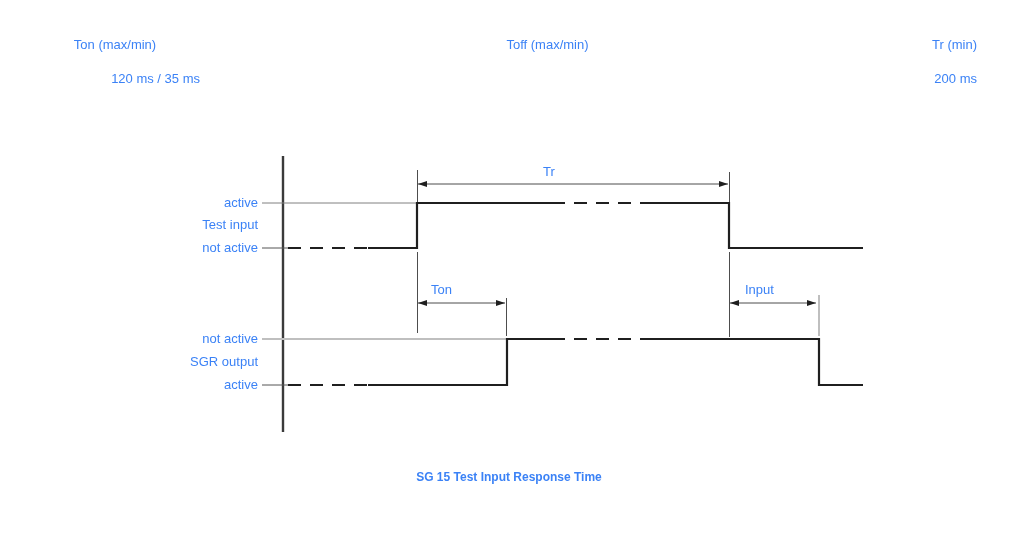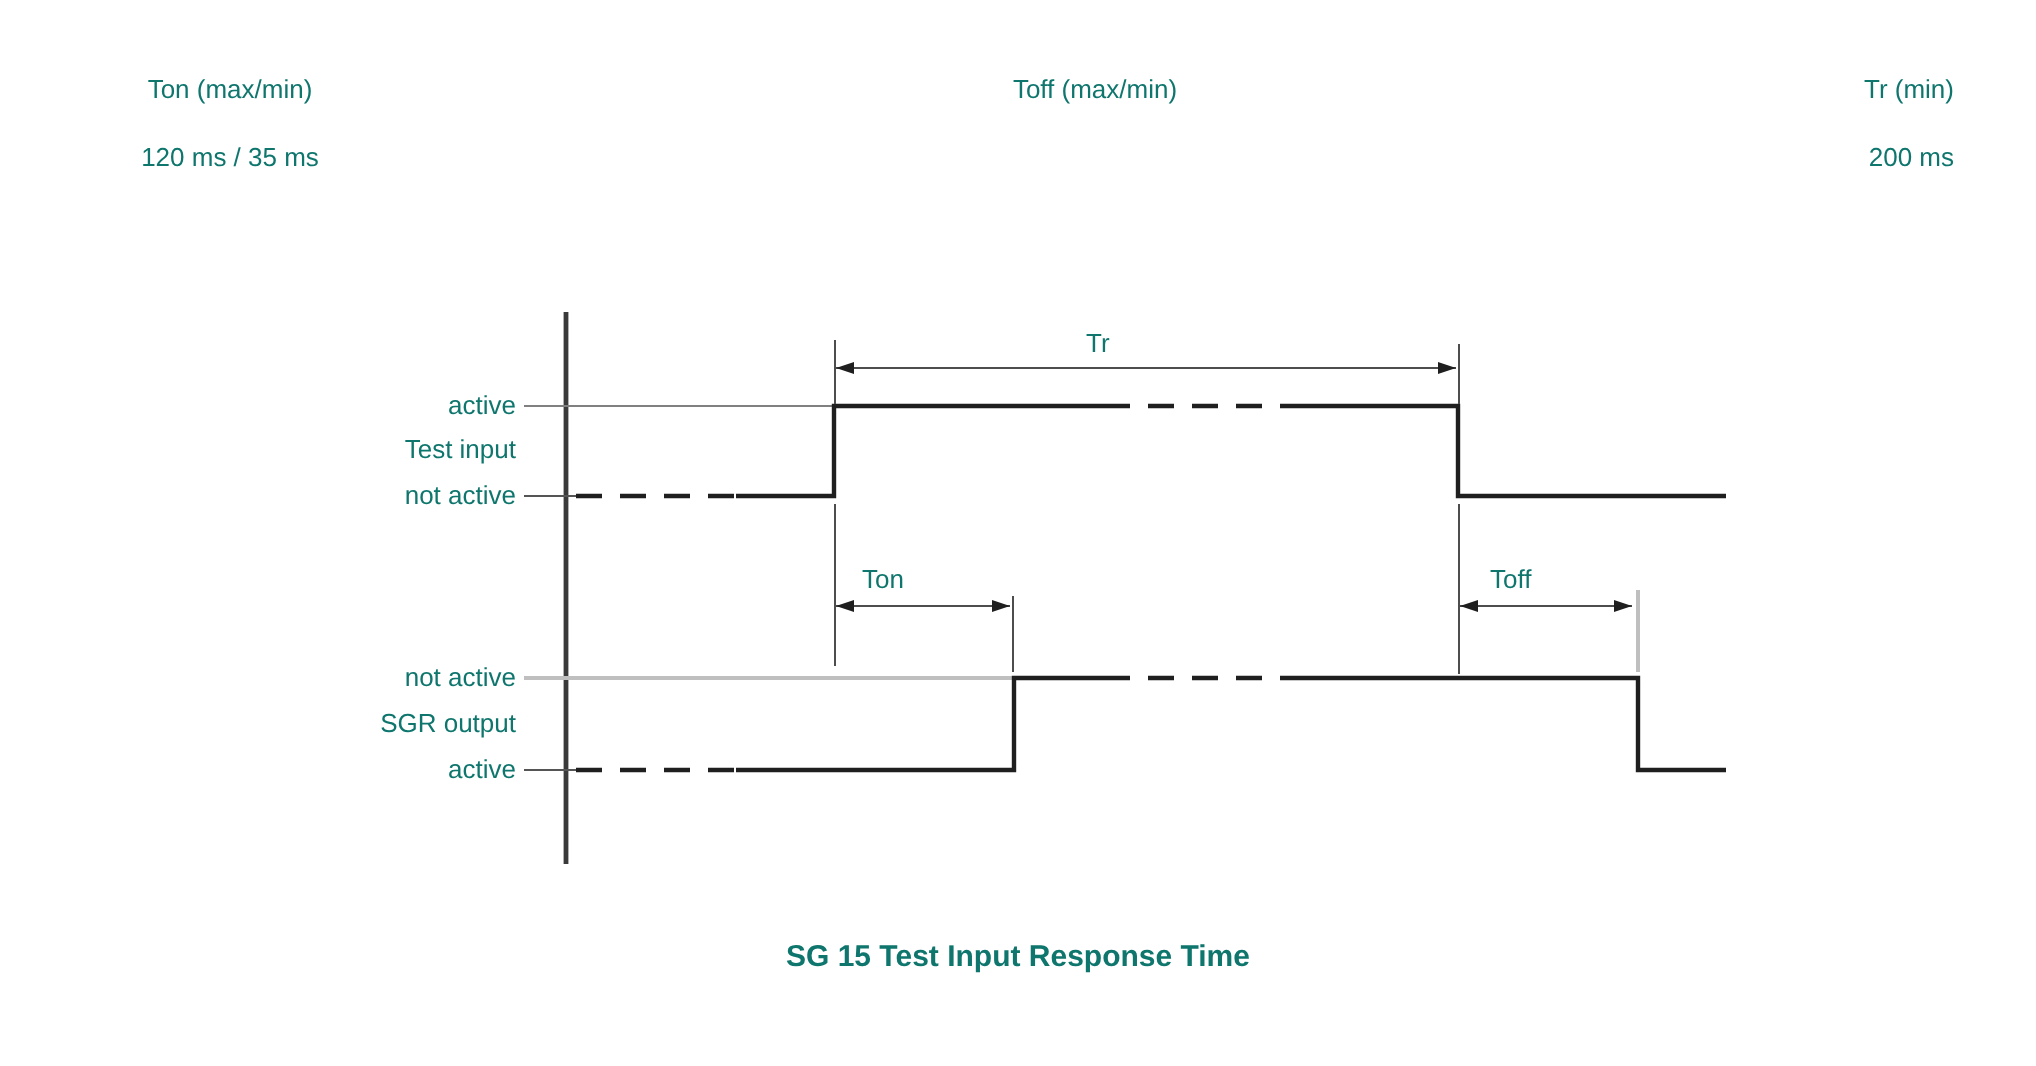--- a/index.html
+++ b/index.html
@@ -1,35 +1,35 @@
 <!DOCTYPE html>
 <html><head>
 <meta charset="utf-8">
 <style>
   html,body{margin:0;padding:0;background:#ffffff;}
   .canvas{
     position:relative;
     width:1018px;height:533px;
     background:#ffffff;
     font-family:"Liberation Sans", sans-serif;
-    color:#0f766e;
+    color:#3b82f6;
     overflow:hidden;
   }
   .txt{position:absolute;font-size:13px;line-height:16px;white-space:nowrap;}
   .param-col{position:absolute;top:37px;}
   .param-name{display:block;}
-  .param-value{display:block;margin-top:18px;}
+  .param-value{display:block;margin-top:18px;text-align:right;}
   .col-left{left:30px;width:170px;text-align:center;}
   .col-mid{left:460px;width:175px;text-align:center;}
   .col-right{right:41px;text-align:right;}
   .lvl{position:absolute;right:760px;text-align:left;}
   .dimlbl{position:absolute;width:60px;}
   .title{
     position:absolute;left:0;top:470px;width:1018px;
-    text-align:center;font-size:15px;font-weight:bold;
+    text-align:center;font-size:12px;font-weight:bold;
   }
   svg{position:absolute;left:0;top:0;}
 </style>
 </head>
 <body>
 
 <div class="canvas">
 
   <div class="param-col col-left txt">
     <span class="param-name">Ton (max/min)</span>
@@ -86,17 +86,17 @@
   <div class="txt lvl" style="top:195px;">active</div>
   <div class="txt lvl" style="top:217px;">Test input</div>
   <div class="txt lvl" style="top:240px;">not active</div>
 
   <div class="txt lvl" style="top:331px;">not active</div>
   <div class="txt lvl" style="top:354px;">SGR output</div>
   <div class="txt lvl" style="top:377px;">active</div>
 
   <div class="txt dimlbl" style="left:543px;top:164px;">Tr</div>
   <div class="txt dimlbl" style="left:431px;top:282px;">Ton</div>
-  <div class="txt dimlbl" style="left:745px;top:282px;">Toff</div>
+  <div class="txt dimlbl" style="left:745px;top:282px;">Input</div>
 
   <div class="title">SG 15 Test Input Response Time</div>
 
 </div>
 
 </body></html>

